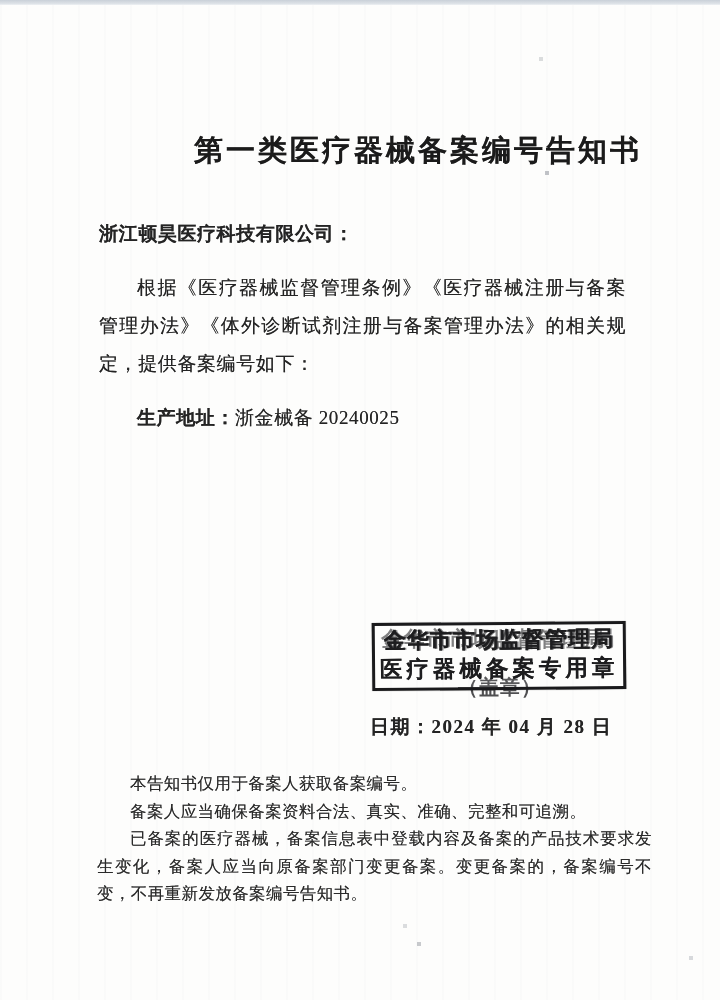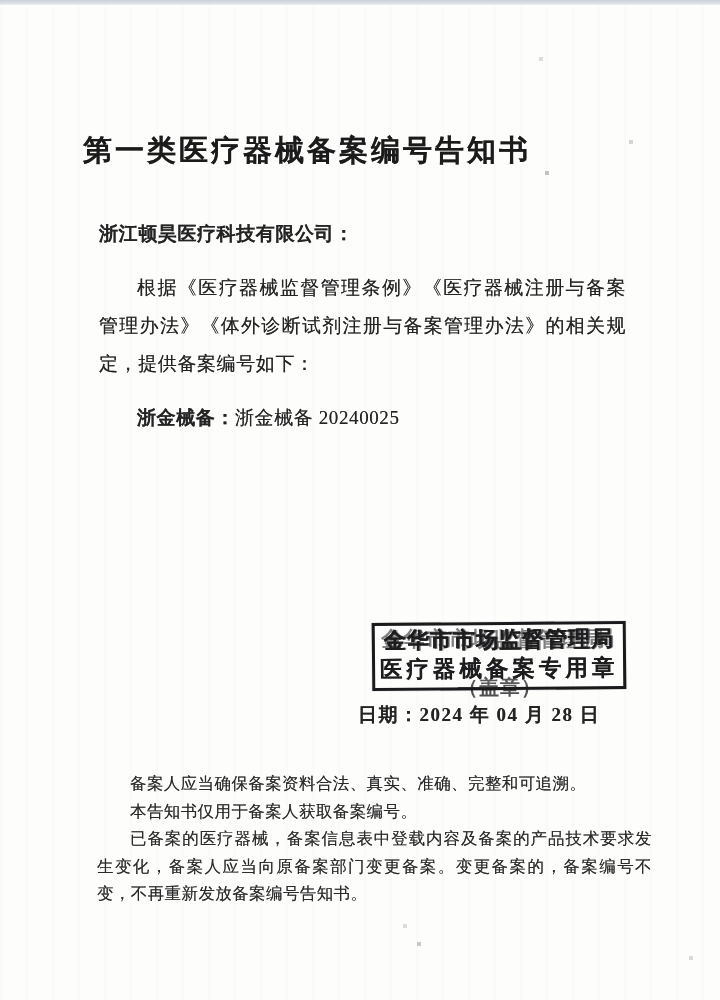--- a/index.html
+++ b/index.html
@@ -27,21 +27,21 @@
   .flow {
     position: absolute;
     left: 83px; right: 78px; top: 131px;
   }
   h1.doc-title {
     margin: 0 0 44px 0;
     font-family: "Liberation Sans", sans-serif;
     font-size: 29px;
     font-weight: bold;
     letter-spacing: 3px;
-    text-align: left;
+    text-align: right;
     color: #1b1b1b;
     text-shadow: 0 0 0.6px rgba(20,20,20,0.7);
   }
   .flow p {
     margin: 16px;
     font-size: 19px;
     line-height: 38px;
     letter-spacing: 0.6px;
     text-align: justify;
     color: #242424;
@@ -93,21 +93,21 @@
     font-size: 22.5px; font-weight: bold;
     letter-spacing: 4px; line-height: 30px;
     color: #1d1d1f;
     white-space: nowrap;
     text-shadow: 0 0 0.6px rgba(20,20,20,0.8);
   }
 
   .date-line {
     position: absolute;
     left: 358px; top: 702px;
-    margin: 0;
+    margin: 12px;
     font-size: 19px;
     letter-spacing: 1.5px;
     font-weight: 600;
     color: #242424;
     text-shadow: 0 0 0.5px rgba(30,30,30,0.65);
   }
 
   .notes {
     position: absolute;
     left: 97px; right: 68px; top: 770px;
@@ -142,36 +142,36 @@
   <div class="topbar"></div>
   <div class="specks"></div>
 
   <div class="flow">
     <h1 class="doc-title">第一类医疗器械备案编号告知书</h1>
 
     <p class="addressee">浙江顿昊医疗科技有限公司：</p>
 
     <p class="indent">根据《医疗器械监督管理条例》《医疗器械注册与备案管理办法》《体外诊断试剂注册与备案管理办法》的相关规定，提供备案编号如下：</p>
 
-    <p class="indent"><span class="field-label">浙金械备：</span><span>浙金械备 20240025</span></p>
+    <p class="indent"><span class="field-label">生产地址：</span><span>浙金械备 20240025</span></p>
 
 
 
   </div>
 
   <div class="stamp-area">
     <div class="printed-agency">金华市市场监督管理局</div>
     <div class="printed-gaizhang">（盖章）</div>
     <div class="stamp-box">
       <div class="s1">金华市市场监督管理局</div>
       <div class="s2">医疗器械备案专用章</div>
     </div>
   </div>
 
   <p class="date-line">日期：2024 年 04 月 28 日</p>
 
   <div class="notes">
+    <p class="indent">本告知书仅用于备案人获取备案编号。</p>
     <p class="indent">备案人应当确保备案资料合法、真实、准确、完整和可追溯。</p>
-    <p class="indent">本告知书仅用于备案人获取备案编号。</p>
     <p class="indent">已备案的医疗器械，备案信息表中登载内容及备案的产品技术要求发生变化，备案人应当向原备案部门变更备案。变更备案的，备案编号不变，不再重新发放备案编号告知书。</p>
   </div>
 
 </div>
 
 </body></html>

